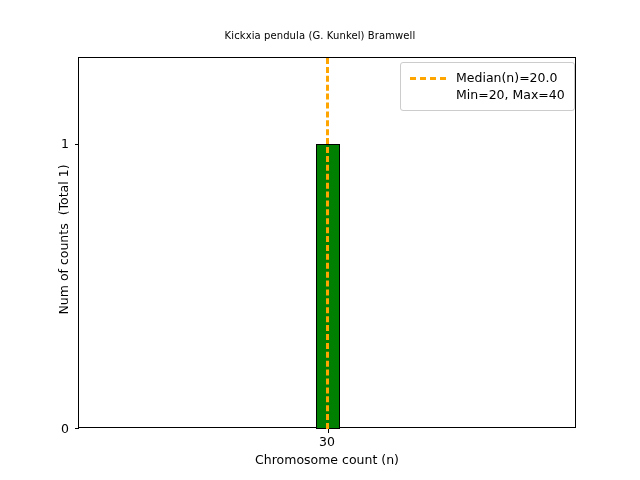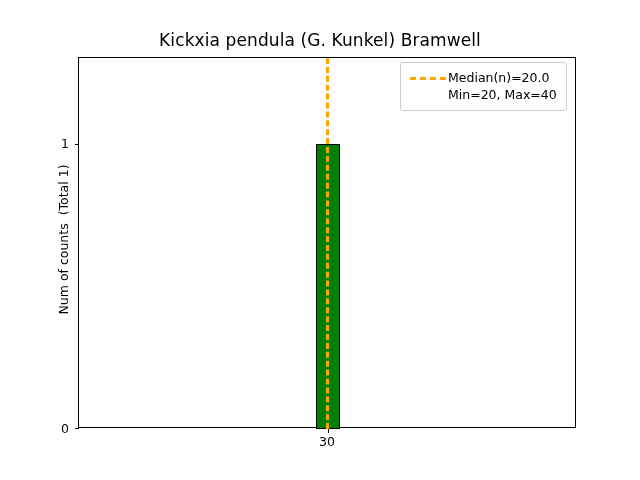--- a/index.html
+++ b/index.html
@@ -16,21 +16,21 @@
     overflow: hidden;
   }
 
   
   #chart-title {
     position: absolute;
     left: 0;
     top: 30px;
     width: 640px;
     text-align: center;
-    font-size: 17px;
+    font-size: 10px;
     color: #000000;
     letter-spacing: 0.1px;
   }
 
   
   #plot-area {
     position: absolute;
     left: 78px;
     top: 57px;
     width: 498px;
@@ -117,21 +117,21 @@
     position: absolute;
     left: 400px;
     top: 62px;
     border: 0.9px solid #cccccc;
     border-radius: 3px;
     background: #ffffff;
     padding: 6px 9px 7px 9px;
     box-sizing: border-box;
     display: flex;
     align-items: flex-start;
-    gap: 2px;
+    gap: 10px;
   }
   #legend-swatch {
     width: 36px;
     height: 0;
     margin-top: 8px;
     border-top: 3.4px dashed #ffa500;
     flex: 0 0 auto;
   }
   #legend-text {
     font-size: 12.5px;
@@ -159,20 +159,21 @@
 
     <div class="xtick-mark" style="left:249px;"></div>
 
   </div>
 
   <div class="ytick-label" style="left:24px; top:421px; width:45px;">0</div>
   <div class="ytick-label" style="left:24px; top:136px; width:45px;">1</div>
 
   <div class="xtick-label" style="left:297px; top:434px; width:60px;">30</div>
 
+  <div id="xlabel">Chromosome count (n)</div>
 
   <div id="ylabel">Num of counts  (Total 1)</div>
 
   <div id="legend">
     <div id="legend-swatch"></div>
     <div id="legend-text">
       <span class="legend-line">Median(n)=20.0</span>
       <span class="legend-line">Min=20, Max=40</span>
     </div>
   </div>

